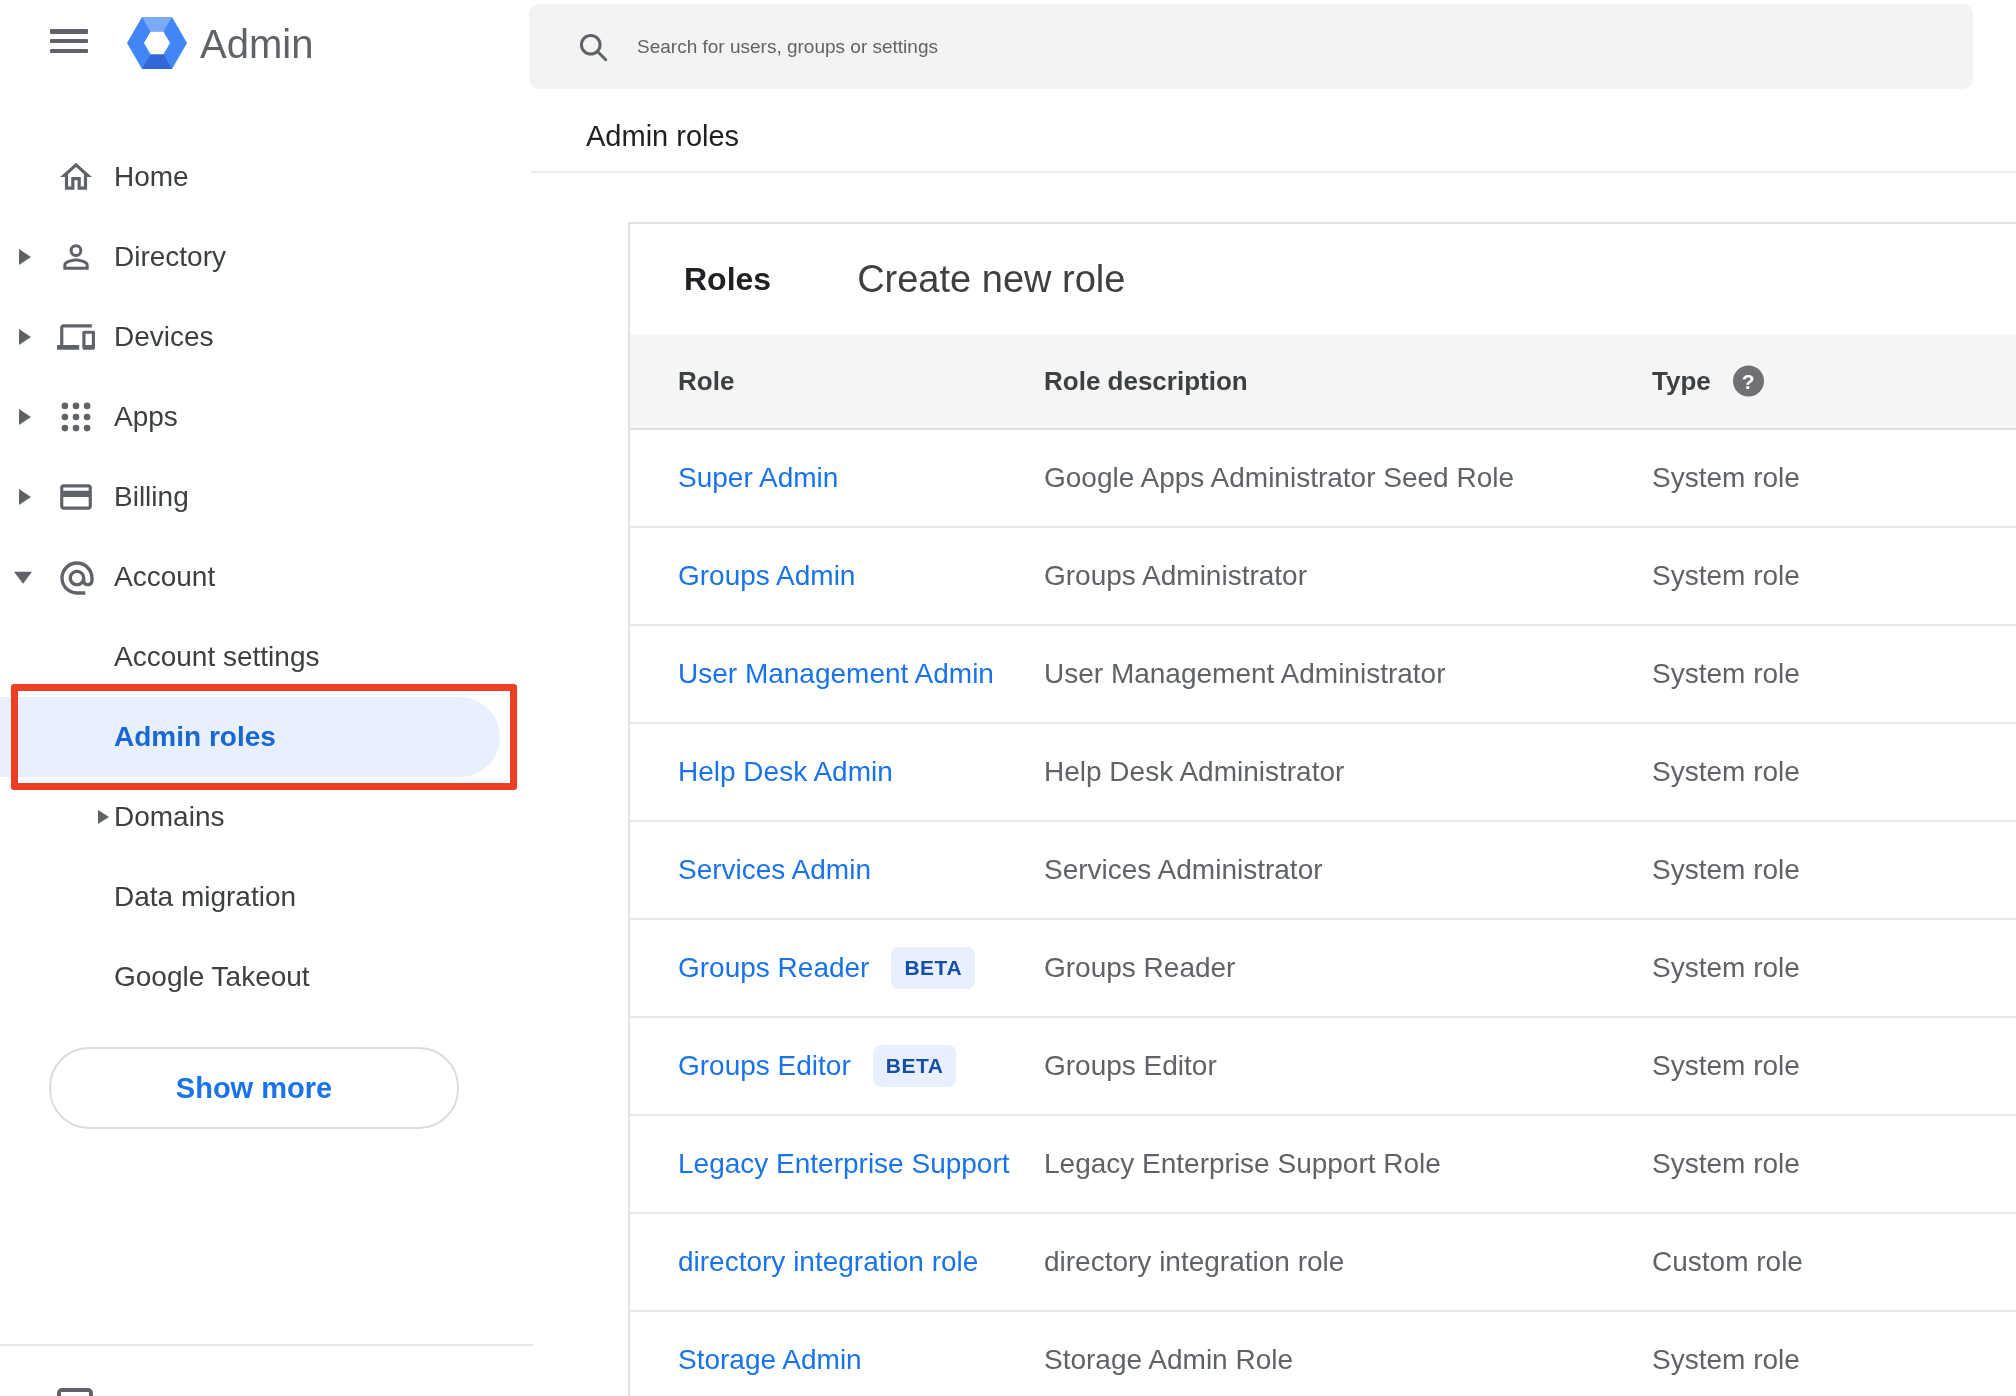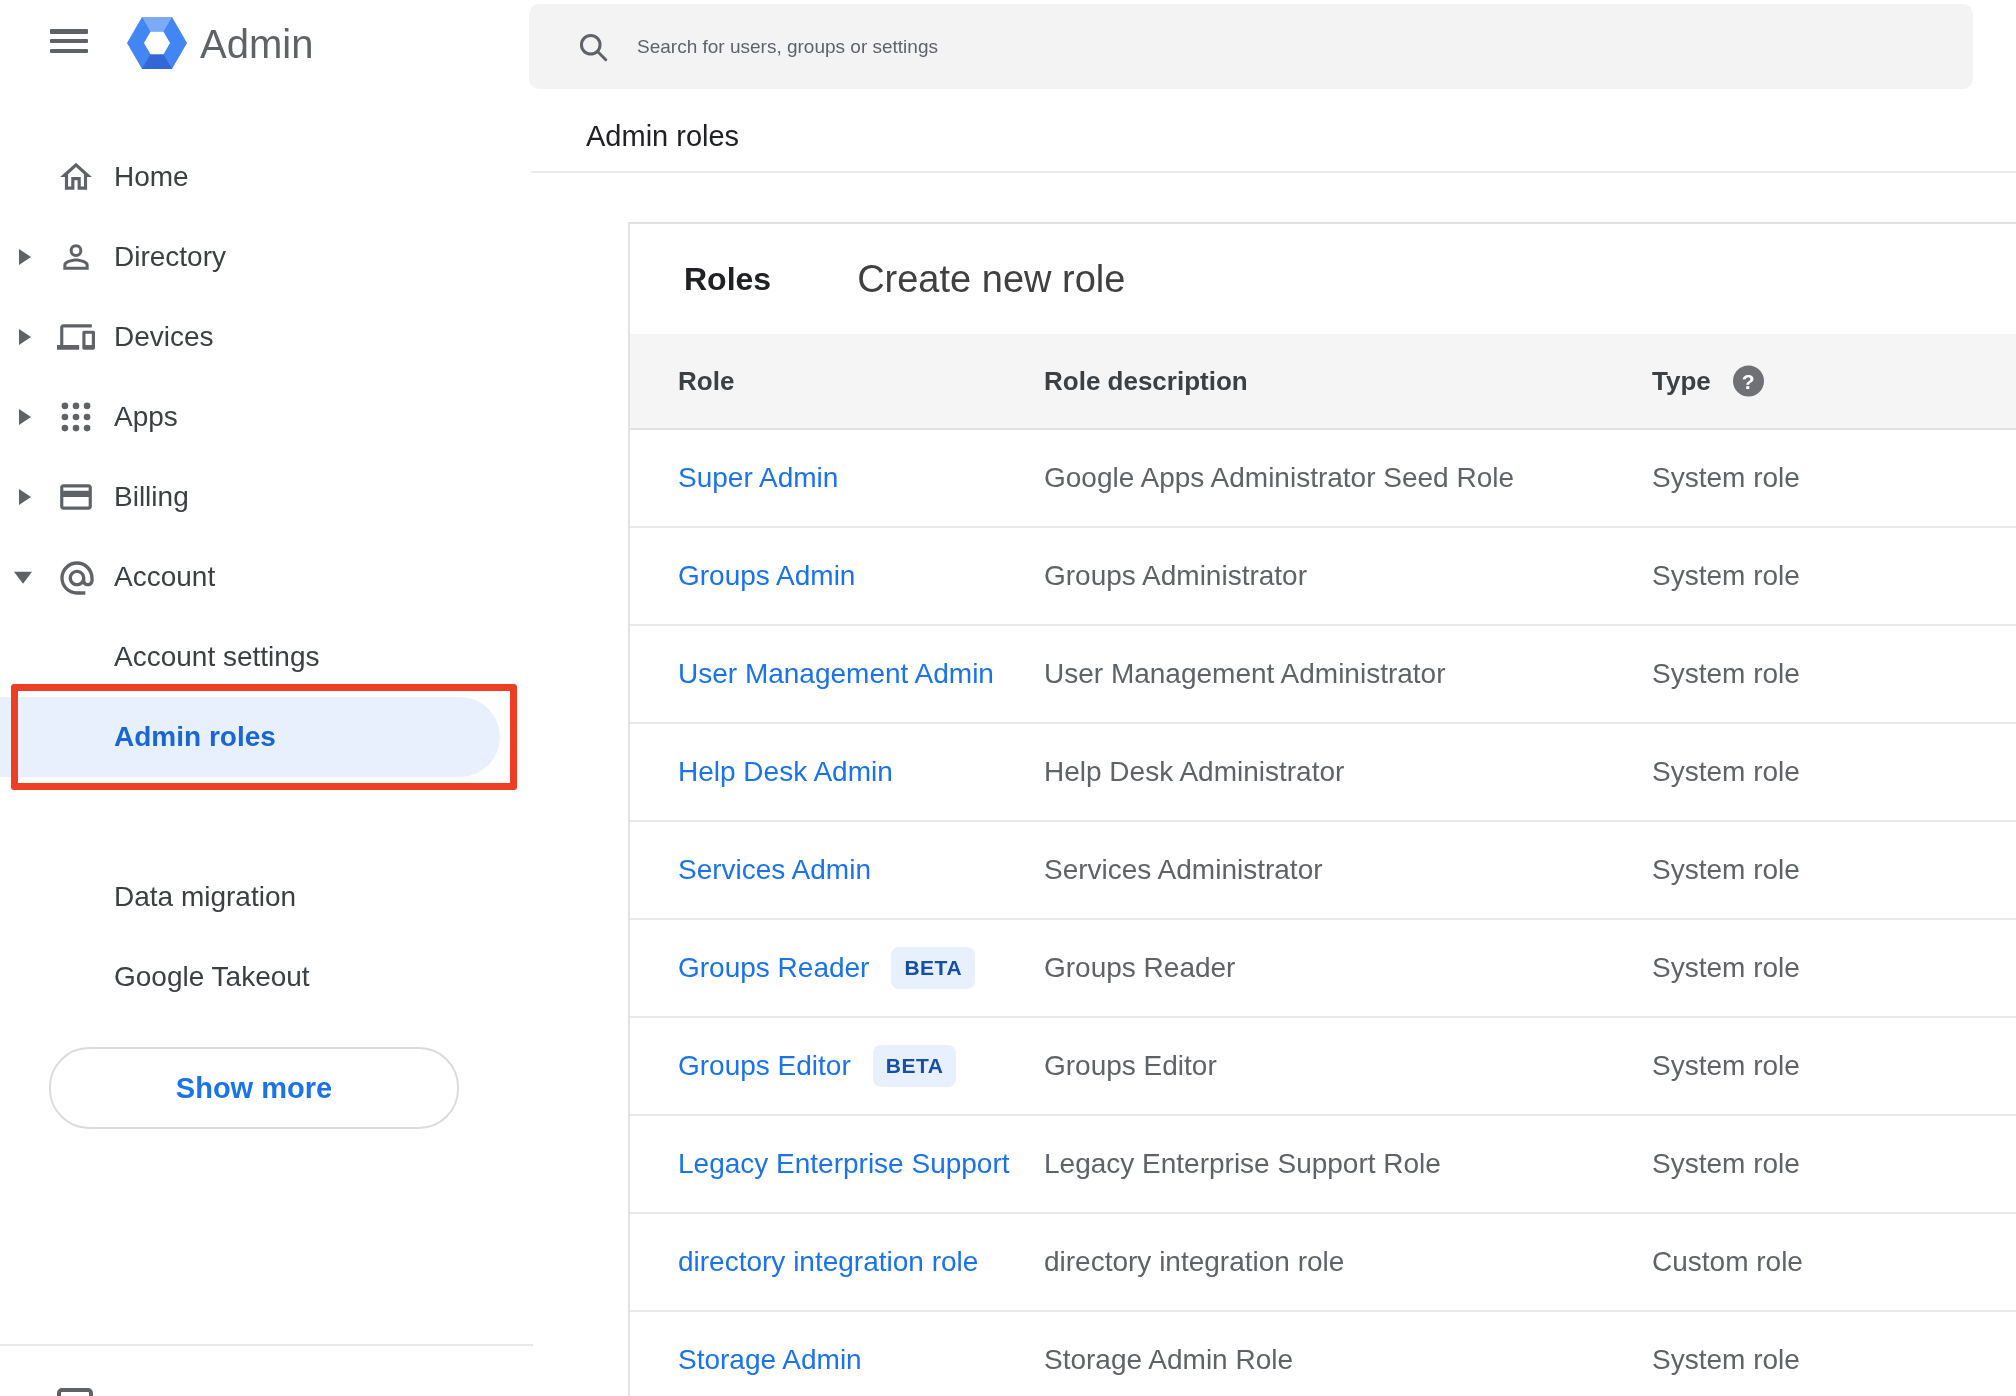--- a/index.html
+++ b/index.html
@@ -173,20 +173,24 @@
 
   <div class="nav-item" style="top:617px">
     <span class="label">Account settings</span>
   </div>
 
   <div class="active-pill"></div>
   <div class="nav-item nav-active" style="top:697px">
     <span class="label">Admin roles</span>
   </div>
 
+  <div class="nav-item" style="top:777px">
+    <span class="caret-right sub-caret"></span>
+    <span class="label">Domains</span>
+  </div>
 
   <div class="nav-item" style="top:857px">
     <span class="label">Data migration</span>
   </div>
 
   <div class="nav-item" style="top:937px">
     <span class="label">Google Takeout</span>
   </div>
 
   <div class="show-more-btn">

